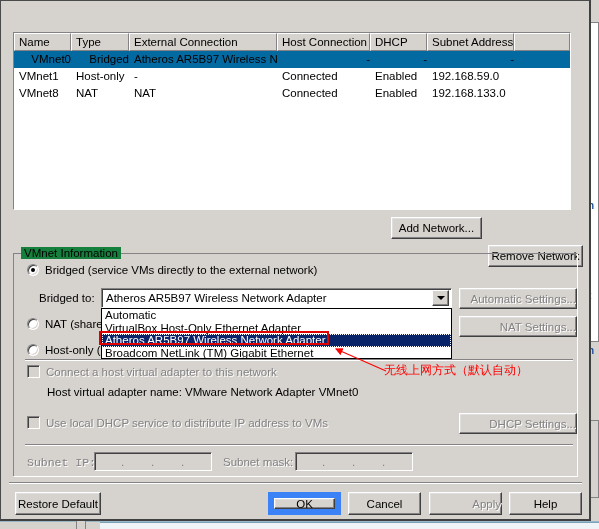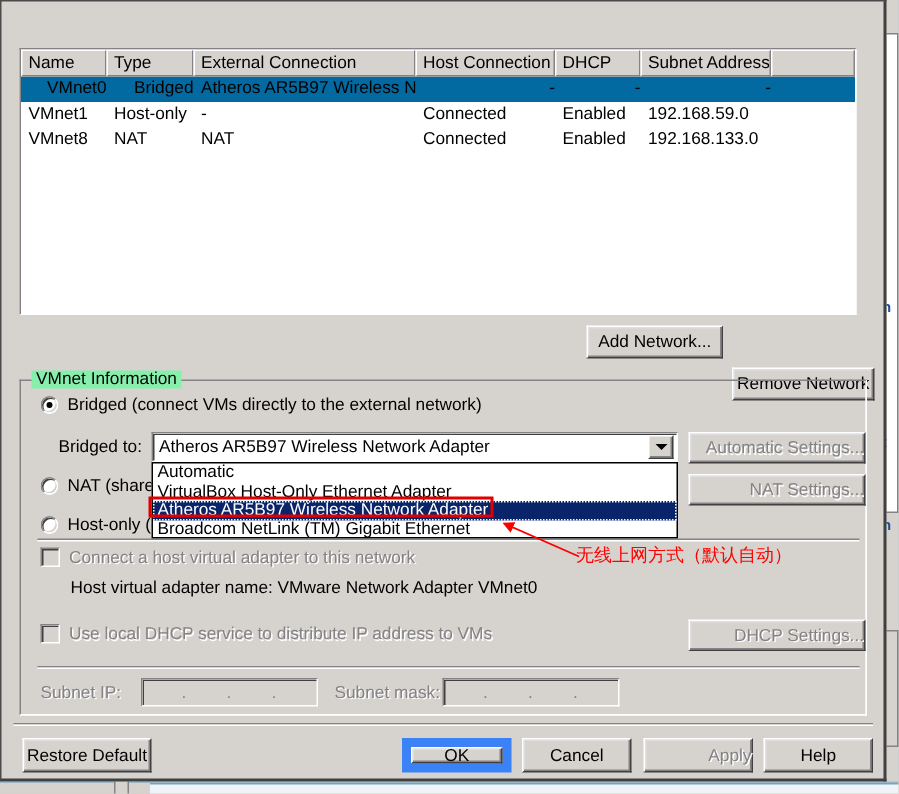--- a/index.html
+++ b/index.html
@@ -128,21 +128,21 @@
     position: absolute; left: 12px; top: 252px; width: 565px; height: 224px;
     border: 1px solid #ffffff;
     border-top-color: #848284; border-left-color: #848284;
   }
   #groupbox::before {
     content: ""; position: absolute; left: -1px; top: 0px; right: -1px; bottom: -1px;
     border: 1px solid #ffffff; border-top-color: transparent; border-left-color: transparent;
     pointer-events: none;
   }
   #group-label {
-    position: absolute; left: 20px; top: 246px; background: #86efac;
+    position: absolute; left: 20px; top: 246px; background: #15803d;
     padding: 0 3px; font-size: 11.5px; color: #000; z-index: 3;
   }
 
   
   .radio-row { position: absolute; display: flex; align-items: center; }
   .radio {
     width: 12px; height: 12px; border-radius: 50%;
     background: #ffffff;
     border-top: 1px solid #848284; border-left: 1px solid #848284;
     border-right: 1px solid #ffffff; border-bottom: 1px solid #ffffff;
@@ -301,21 +301,21 @@
     </div>
   <div class="btn" style="left:487px; top:216px; width:95px; height:22px;margin-top:28px;">
       <span>Remove Network</span>
     </div>
 
   <div id="groupbox"></div>
   <div id="group-label">VMnet Information</div>
 
   <div class="radio-row" style="left:26px; top:263px;">
     <div class="radio checked"></div>
-    <div class="radio-label">Bridged (connect VMs directly to the external network)</div>
+    <div class="radio-label">Bridged (service VMs directly to the external network)</div>
   </div>
 
   <div class="lbl" style="left:38px; top:291px;">Bridged to:</div>
 
   <div class="radio-row" style="left:26px; top:317px;">
     <div class="radio"></div>
     <div class="radio-label">NAT (shared</div>
   </div>
 
   <div class="radio-row" style="left:26px; top:343px;">
@@ -350,21 +350,21 @@
     <div class="checkbox"></div>
     <div class="radio-label disabled">Use local DHCP service to distribute IP address to VMs</div>
   </div>
 
   <div class="btn disabled" style="left:458px; top:412px; width:118px; height:21px;">
       <span>DHCP Settings...</span>
     </div>
 
   <div class="sep" style="left:24px; top:443px; width:548px;"></div>
 
-  <div class="lbl disabled" style="left:26px; top:455px;">Subnet IP:</div>
+  <div class="lbl disabled" style="left:26px; top:455px;font-family:Liberation Mono, monospace;">Subnet IP:</div>
   <div class="ipfield" style="left:93px; top:451px; width:118px;">
     <span style="flex:1"></span>
       <span class="dot">.</span>
       <span style="flex:1"></span>
       <span class="dot">.</span>
       <span style="flex:1"></span>
       <span class="dot">.</span>
       <span style="flex:1"></span>
   </div>
   <div class="lbl disabled" style="left:222px; top:455px;">Subnet mask:</div>

